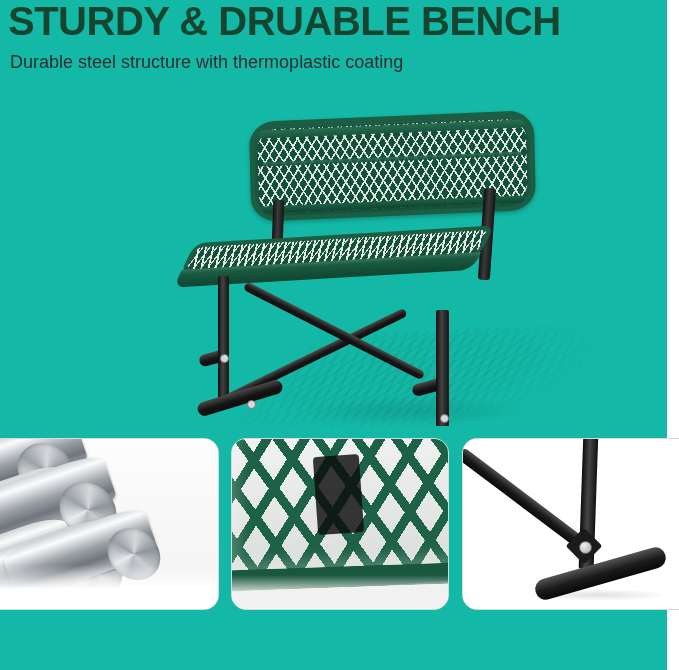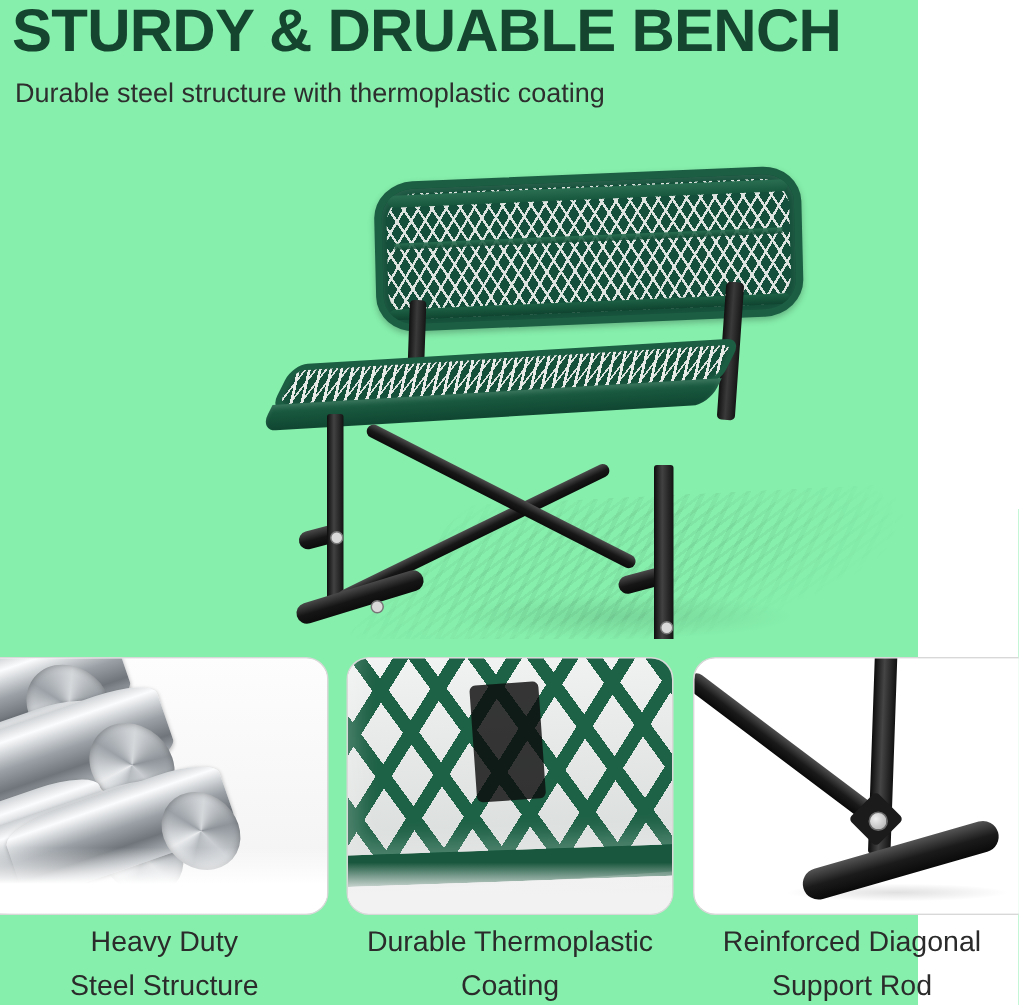--- a/index.html
+++ b/index.html
@@ -1,21 +1,21 @@
 <!DOCTYPE html>
 <html><head>
 <meta charset="utf-8">
 <style>
   html,body{margin:0;padding:0;}
   body{
     width:679px;height:670px;overflow:hidden;background:#ffffff;
     font-family:"Liberation Sans","DejaVu Sans",sans-serif;
     -webkit-font-smoothing:antialiased;
   }
-  .page{position:relative;width:612px;height:670px;background:#86efac;}
+  .page{position:relative;width:667px;height:670px;background:#14b8a6;}
 
   
   .header{position:absolute;left:0;top:0;width:679px;}
   .title{
     position:absolute;left:8px;top:-2px;
     font-size:40px;font-weight:700;letter-spacing:-0.5px;
     color:#15452f;white-space:nowrap;line-height:46px;
   }
   .subtitle{
     position:absolute;left:10px;top:50px;
@@ -321,28 +321,14 @@
         <div class="sup-vert"></div>
         <div class="sup-plate"></div>
         <div class="sup-bolt"></div>
         <div class="sup-foot"></div>
         <div class="sup-shadow"></div>
       </div>
     </div>
 
   </div>
 
-  <div class="captions">
-    <div class="caption cap-1">
-      <span class="cap-line">Heavy Duty</span>
-      <span class="cap-line">Steel Structure</span>
-    </div>
-    <div class="caption cap-2">
-      <span class="cap-line">Durable Thermoplastic</span>
-      <span class="cap-line">Coating</span>
-    </div>
-    <div class="caption cap-3">
-      <span class="cap-line">Reinforced Diagonal</span>
-      <span class="cap-line">Support Rod</span>
-    </div>
-  </div>
 
 </div>
 
 </body></html>

